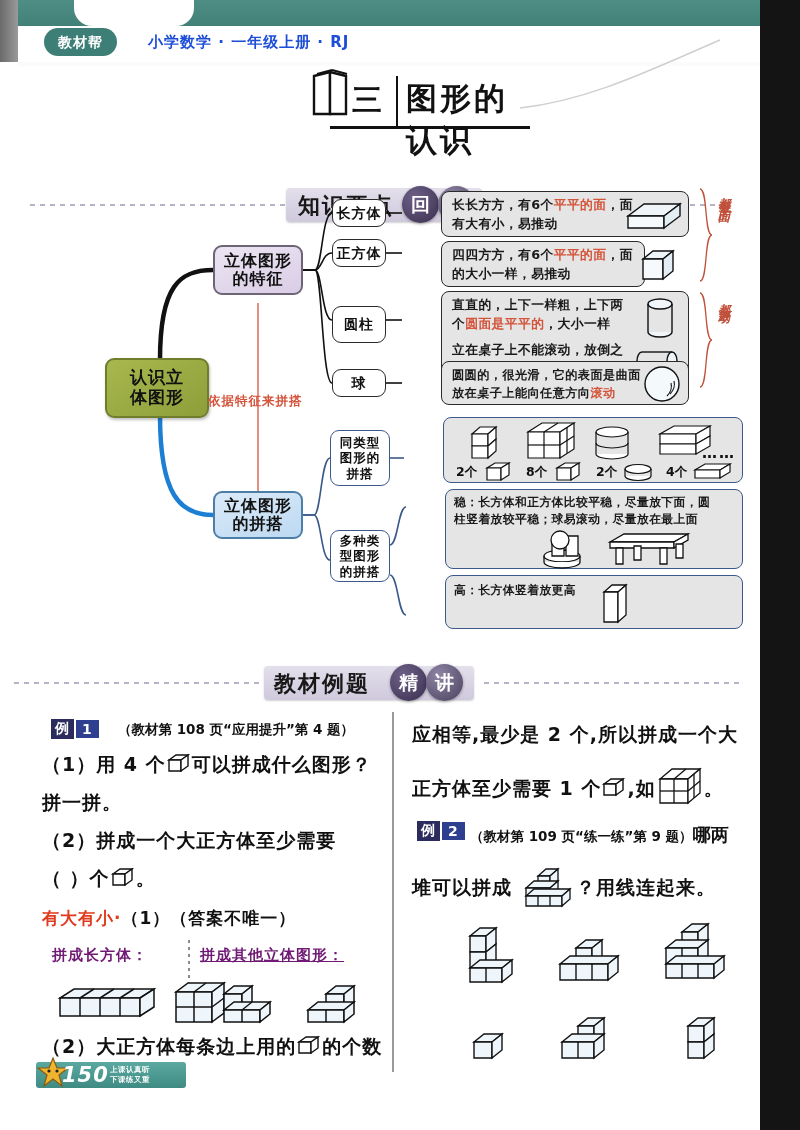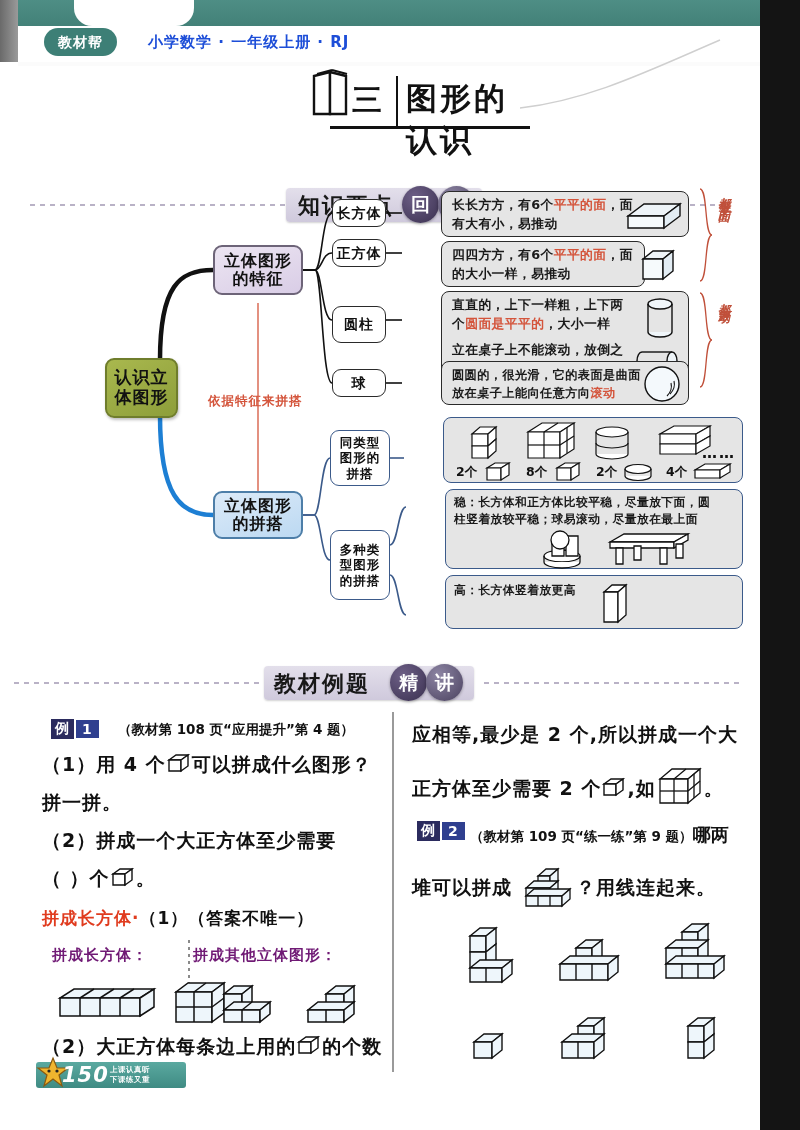--- a/index.html
+++ b/index.html
@@ -232,21 +232,21 @@
       <path d="M390,400 C398,400 398,440 406,440" stroke="#3b5a8a" stroke-width="1.6" fill="none"></path>
 
       <path d="M258,128 L258,322" stroke="#d4553c" stroke-width="1.3" fill="none"></path>
       <path d="M258,332 l-4.5,-10 l9,0 Z" fill="#d4553c"></path>
 
       <path d="M700,14 C708,14 704,60 712,60 C704,60 708,106 700,106" stroke="#c0503a" stroke-width="1.3" fill="none"></path>
 
       <path d="M700,118 C708,118 704,165 712,165 C704,165 708,212 700,212" stroke="#c0503a" stroke-width="1.3" fill="none"></path>
     </svg>
 
-    <div class="node node-root" style="left:105px; top:183px; width:73px; height:60px; white-space:pre-line;">认识立
+    <div class="node node-root" style="left:105px; top:183px; width:104px; height:60px; white-space:pre-line;">认识立
 体图形</div>
 
     <div class="node node-purple" style="left:213px; top:70px; width:90px; height:50px; white-space:pre-line;">立体图形
 的特征</div>
 
     <div class="node node-blue" style="left:213px; top:316px; width:90px; height:48px; white-space:pre-line;">立体图形
 的拼搭</div>
 
     <div class="arrowlbl" style="left:208px; top:218px;">依据特征来拼搭</div>
 
@@ -303,21 +303,21 @@
         <path d="M27,32 C31,28 32,23 31,19" stroke="#111" stroke-width="1.1" fill="none"></path>
       </svg>
     </div>
 
     <div class="sidelbl" style="left:715px; top:12px; height:98px;">都有平平的面</div>
     <div class="sidelbl" style="left:715px; top:118px; height:96px;">都会滚动</div>
 
     <div class="node node-sm2" style="left:330px; top:255px; width:60px; height:56px; white-space:pre-line;">同类型
 图形的
 拼搭</div>
-    <div class="node node-sm2" style="left:330px; top:355px; width:60px; height:70px; white-space:pre-line;">多种类
+    <div class="node node-sm2" style="left:330px; top:355px; width:60px; height:52px; white-space:pre-line;">多种类
 型图形
 的拼搭</div>
 
     <div class="tbox blue" style="left:404px; top:242px; width:300px; height:66px;">
       <svg style="position:absolute;left:12px;top:4px;width:276px;height:40px;" viewBox="0 0 276 40">
 
         <g stroke="#111" stroke-width="1.2" fill="#fff">
           <path d="M16,12 L32,12 L40,5 L24,5 Z"></path>
             <path d="M16,12 L16,24 L32,24 L32,12 Z"></path>
             <path d="M32,24 L40,17 L40,5 L32,12 Z"></path>
@@ -464,25 +464,25 @@
     <span>（      ）个</span><svg style="display:inline-block;vertical-align:-3px;width:26px;height:20px;" viewBox="0 0 26 20">
         <g stroke="#111" stroke-width="1.4" fill="#fff">
           <path d="M3,6 L15,6 L22,1 L10,1 Z"></path>
           <path d="M3,6 L3,17 L15,17 L15,6 Z"></path>
           <path d="M15,17 L22,12 L22,1 L15,6 Z"></path>
         </g>
       </svg><span>。</span>
   </div>
 
   <div class="exline" style="left:42px; top:906px;">
-    <span class="exline-red" style="font-size:17px;">拼成长方体·</span><span style="font-size:17px;">（1）（答案不唯一）</span>
+    <span class="exline-red" style="font-size:17px;">有大有小·</span><span style="font-size:17px;">（1）（答案不唯一）</span>
   </div>
 
   <div class="lbl-sm" style="left:52px; top:946px;">拼成长方体：</div>
-  <div class="lbl-sm" style="left:193px; top:946px;">拼成其他立体图形：</div>
+  <div class="lbl-sm" style="left:200px; top:946px;text-decoration:underline;">拼成其他立体图形：</div>
   <div class="vdash" style="left:188px; top:940px; height:78px;"></div>
 
   <svg style="position:absolute;left:56px;top:984px;width:110px;height:40px;" viewBox="0 0 110 40">
     <g stroke="#111" stroke-width="1.5" fill="#eef6fb">
       <path d="M4,14 L84,14 L98,5 L18,5 Z"></path>
       <path d="M4,14 L4,32 L84,32 L84,14 Z"></path>
       <path d="M84,32 L98,23 L98,5 L84,14 Z"></path>
       <path d="M24,14 L24,32"></path>
         <path d="M44,14 L44,32"></path>
         <path d="M64,14 L64,32"></path>
@@ -532,21 +532,21 @@
         <g stroke="#111" stroke-width="1.4" fill="#fff">
           <path d="M3,6 L15,6 L22,1 L10,1 Z"></path>
           <path d="M3,6 L3,17 L15,17 L15,6 Z"></path>
           <path d="M15,17 L22,12 L22,1 L15,6 Z"></path>
         </g>
       </svg><span>的个数</span>
   </div>
 
   <div class="exline" style="left:412px; top:722px;">应相等,最少是 2 个,所以拼成一个大</div>
   <div class="exline" style="left:412px; top:765px;">
-    <span>正方体至少需要 2 个</span><svg style="display:inline-block;vertical-align:-3px;width:26px;height:20px;" viewBox="0 0 26 20">
+    <span>正方体至少需要 1 个</span><svg style="display:inline-block;vertical-align:-3px;width:26px;height:20px;" viewBox="0 0 26 20">
         <g stroke="#111" stroke-width="1.4" fill="#fff">
           <path d="M3,6 L15,6 L22,1 L10,1 Z"></path>
           <path d="M3,6 L3,17 L15,17 L15,6 Z"></path>
           <path d="M15,17 L22,12 L22,1 L15,6 Z"></path>
         </g>
       </svg><span>,如</span><svg style="display:inline-block;vertical-align:-12px;width:48px;height:42px;" viewBox="0 0 48 42">
         <g stroke="#111" stroke-width="1.3" fill="#fff">
           <path d="M4,14 L32,14 L44,4 L16,4 Z"></path>
           <path d="M4,14 L4,38 L32,38 L32,14 Z"></path>
           <path d="M32,38 L44,28 L44,4 L32,14 Z"></path>

